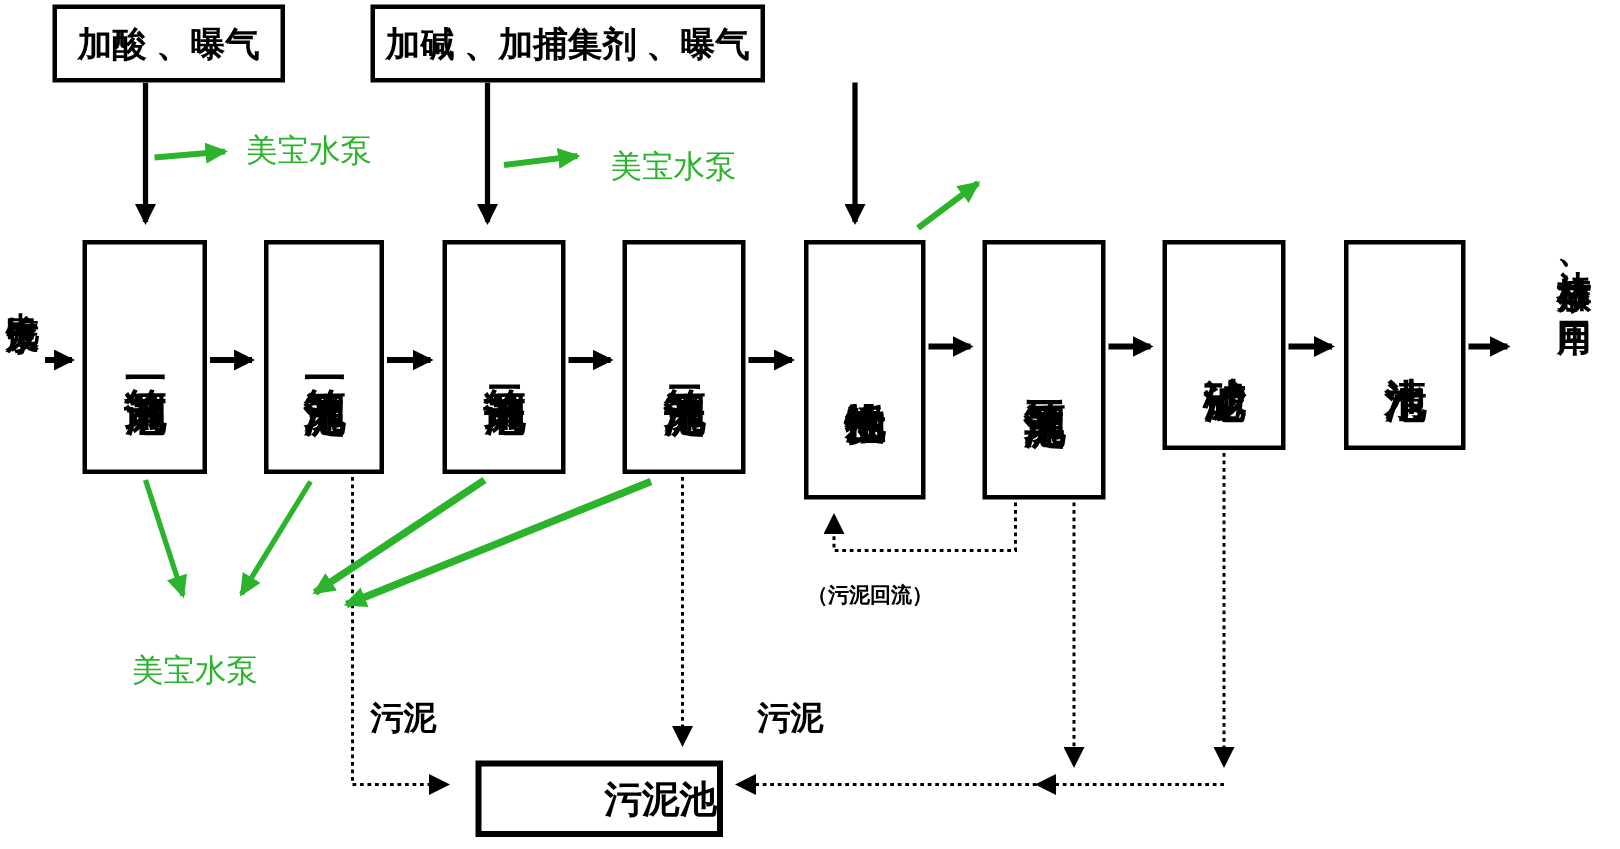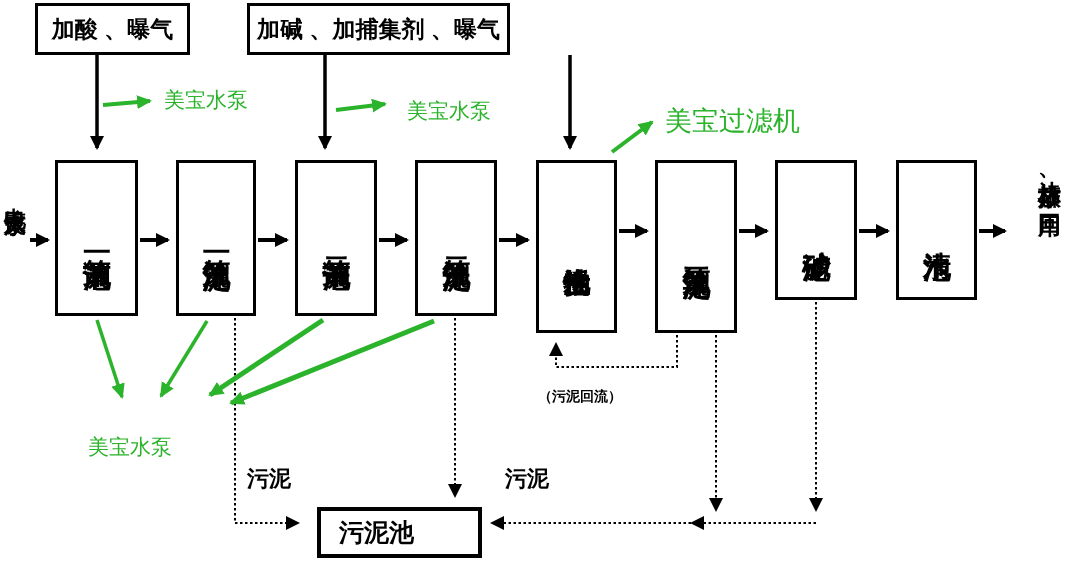--- a/index.html
+++ b/index.html
@@ -101,24 +101,23 @@
   </div>
   <div class="pbox" style="left:896px; top:160px; width:81px; height:140px;">
     <span>清水池</span>
   </div>
 
   <div class="vlabel" style="left:4px; top:190px; font-size:22px;">电镀废水</div>
   <div class="vlabel" style="left:1038px; top:162px; font-size:23px;">达标排放、回用</div>
 
   <div class="glabel" style="left:164px; top:86px;">美宝水泵</div>
   <div class="glabel" style="left:407px; top:97px;">美宝水泵</div>
-  <div class="glabel" style="left:665px; top:103px; font-size:27px;">美宝过滤机</div>
   <div class="glabel" style="left:88px; top:433px;">美宝水泵</div>
 
   <div class="blabel" style="left:247px; top:464px; font-size:22px;">污泥</div>
   <div class="blabel" style="left:505px; top:464px; font-size:22px;">污泥</div>
   <div class="blabel" style="left:538px; top:388px; font-size:14px;">（污泥回流）</div>
 
-  <div class="sbox" style="left:317px; top:507px; width:165px; height:51px;">
+  <div class="sbox" style="left:317px; top:507px; width:165px; height:51px;justify-content:flex-end;">
     <span>污泥池</span>
   </div>
 
 </div>
 
 </body></html>

